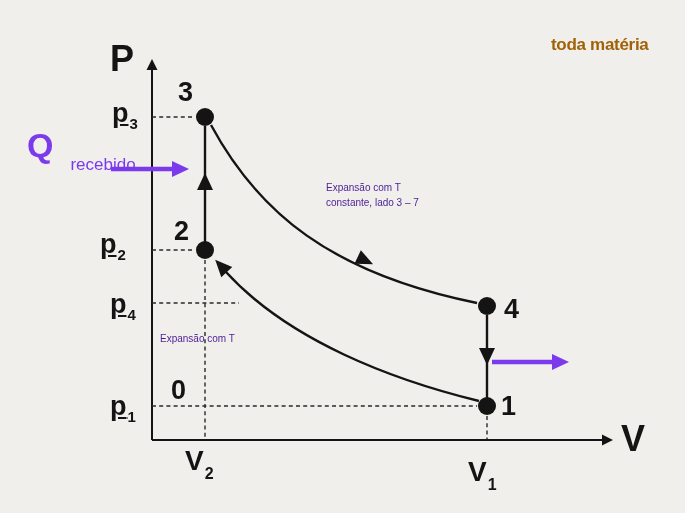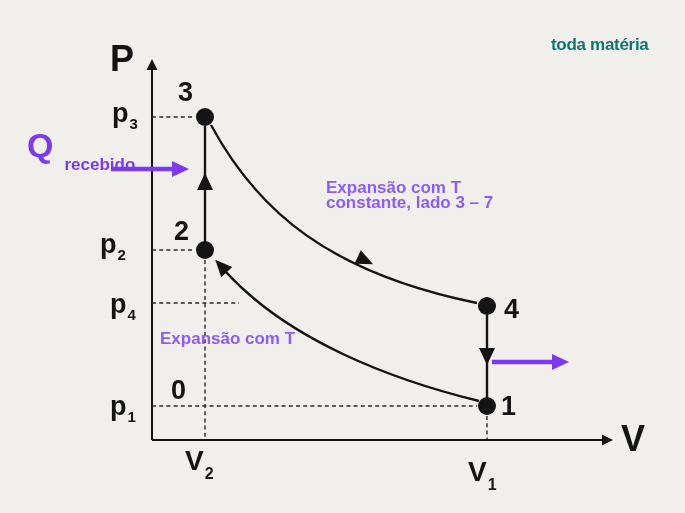--- a/index.html
+++ b/index.html
@@ -8,30 +8,30 @@
     background:#f0efec;
     font-family:"Liberation Sans", sans-serif;
     color:#141414;
     overflow:hidden;
   }
   .stage{position:relative;width:685px;height:513px;}
   svg.plot{position:absolute;left:0;top:0;}
   .lbl{position:absolute;line-height:1;font-weight:800;white-space:nowrap;}
   .axis-letter{font-size:36px;}
   .pt-num{font-size:27px;}
-  .tick{font-size:27px;}
+  .tick{font-size:27px;text-decoration:underline;}
   .tick .tick-sub{font-size:15px;position:relative;top:7px;margin-left:1px;}
   .vtick{font-size:28px;}
   .vtick .tick-sub{font-size:16px;position:relative;top:9px;margin-left:1px;}
   .q-label{color:#7c3aed;}
   .q-main{font-size:34px;font-weight:800;}
-  .q-sub{font-size:17px;font-weight:700;position:relative;top:13px;margin-left:11px;}
+  .q-sub{font-size:17px;font-weight:400;position:relative;top:13px;margin-left:17px;}
   .work-label{color:#1e86e0;font-size:25px;}
-  .iso-note{color:#8b5cf6;font-size:17px;line-height:15px;font-weight:700;}
-  .logo{font-size:17px;font-weight:800;letter-spacing:-0.3px;color:#0f766e;}
+  .iso-note{color:#4c1d95;font-size:10px;line-height:15px;font-weight:400;}
+  .logo{font-size:17px;font-weight:800;letter-spacing:-0.3px;color:#a16207;}
 </style>
 </head>
 <body>
 
 <div class="stage">
 
   <svg class="plot" width="685" height="513" viewBox="0 0 685 513">
 
     <line x1="152" y1="440" x2="152" y2="67" stroke="#141414" stroke-width="2"></line>
     <path d="M152,59 L146.5,70 L157.5,70 Z" fill="#141414"></path>

